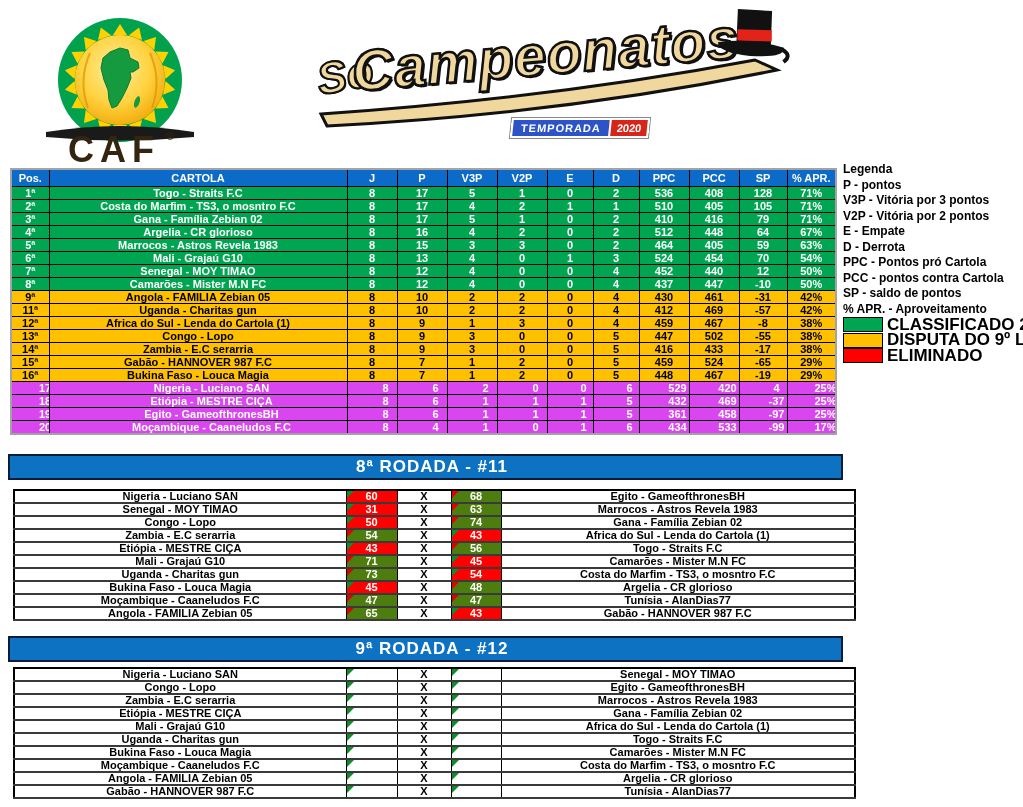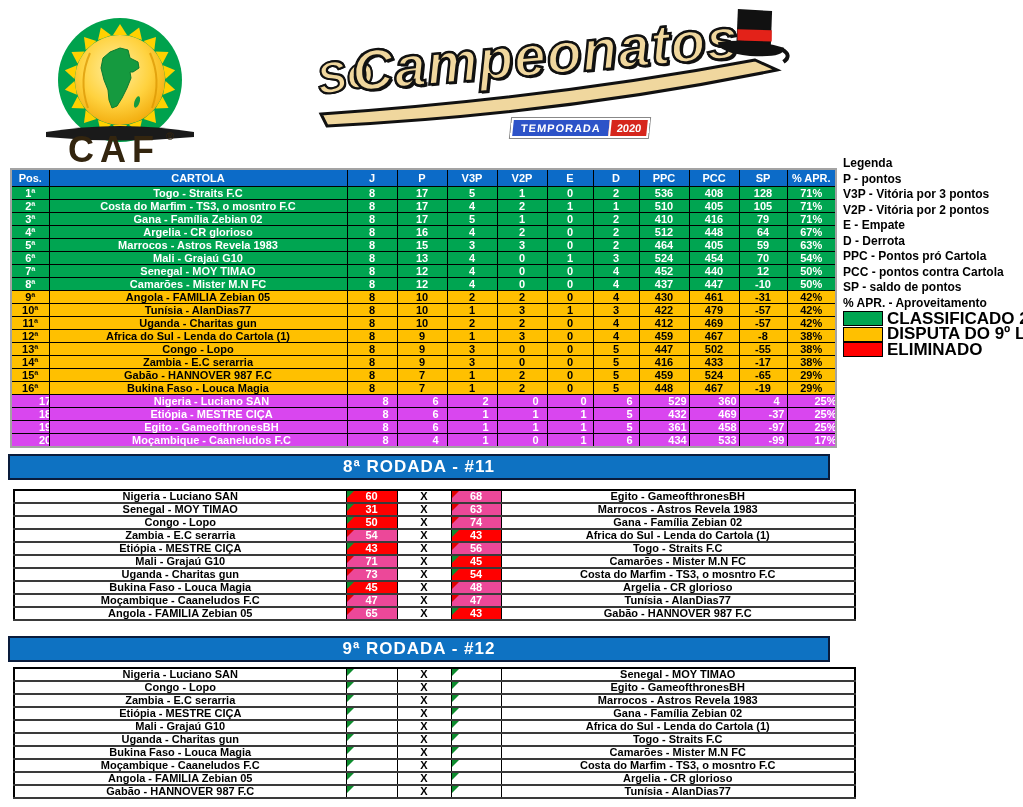--- a/index.html
+++ b/index.html
@@ -35,50 +35,50 @@
     table-layout:fixed;border:2px solid #a3a3a3;}
   .standings th,.standings td{
     border:1px solid #000;font-size:11px;font-weight:bold;text-align:center;
     padding:0;height:12px;line-height:12px;white-space:nowrap;overflow:hidden;
   }
   .standings thead th{background:#0C6BC8;color:#fff;height:16px;line-height:16px;}
   .standings tr[data-zone="green"] td{background:#00A551;color:#fff;}
   .standings tr[data-zone="yellow"] td{background:#FFC000;color:#000;}
   .standings tr[data-zone="red"] td{background:#d946ef;color:#fff;padding-left:27px;}
   
-  .legend{position:absolute;left:843px;top:156px;width:180px;color:#000;}
+  .legend{position:absolute;left:843px;top:162px;width:180px;color:#000;}
   .legend-title,.legend-line{font-size:12px;font-weight:bold;line-height:15.5px;white-space:nowrap;}
   .zone-row{display:flex;align-items:center;height:15.5px;}
   .zone-swatch{width:38px;height:13px;border:1px solid #000;margin-right:4px;flex:none;}
   .zone-swatch[data-zone="green"]{background:#00A551;}
   .zone-swatch[data-zone="yellow"]{background:#FFC000;}
   .zone-swatch[data-zone="red"]{background:#FF0000;}
   .zone-label{font-size:17px;font-weight:bold;white-space:nowrap;}
   
   .round-bar{position:absolute;left:8px;width:818px;height:22px;background:#0E72C2;
     border:2px solid #0A1C3C;color:#fff;font-weight:bold;font-size:17px;letter-spacing:1px;
-    display:flex;align-items:center;justify-content:center;}
+    display:flex;align-items:center;justify-content:center;padding-left:13px;}
   #round8-bar{top:454px;}
   #round9-bar{top:636px;}
   
   .fixtures{position:absolute;left:13px;width:841px;border-collapse:collapse;
     table-layout:fixed;border:2px solid #000;}
   #round8-table{top:489px;}
   #round9-table{top:667px;}
   .fixtures td{
     border:1px solid #000;border-bottom:2px solid #3a3a3a;background:#fff;color:#000;
     font-size:11px;font-weight:bold;text-align:center;height:11px;line-height:11px;
     padding:0;white-space:nowrap;overflow:hidden;
   }
   .fixtures td.score{position:relative;}
   .fixtures td.score::before{
     content:"";position:absolute;top:0;left:0;width:0;height:0;
     border-top:7px solid transparent;border-right:7px solid transparent;
   }
-  .fixtures td[data-result="W"],.fixtures td[data-result="D"]{background:#ec4899;color:#fff;margin-top:24px;}
+  .fixtures td[data-result="W"],.fixtures td[data-result="D"]{background:#4d7c0f;color:#fff;margin-top:24px;}
   .fixtures td[data-result="L"]{background:#FF0000;color:#fff;}
   .fixtures td[data-result="W"]::before,.fixtures td[data-result="D"]::before{border-top-color:#E00000;}
   .fixtures td[data-result="L"]::before,.fixtures td[data-result=""]::before{border-top-color:#0E8C2E;}
 </style>
 </head>
 <body>
 
 <svg class="caf-logo" viewBox="0 0 184 158">
   <defs>
     <radialGradient id="ballGold" cx="45%" cy="38%" r="70%">
@@ -298,34 +298,20 @@
         <td>2</td>
         <td>2</td>
         <td>0</td>
         <td>4</td>
         <td>430</td>
         <td>461</td>
         <td>-31</td>
         <td>42%</td>
       </tr>
 
-      <tr data-zone="yellow">
-        <td>10ª</td>
-        <td>Tunísia - AlanDias77</td>
-        <td>8</td>
-        <td>10</td>
-        <td>1</td>
-        <td>3</td>
-        <td>1</td>
-        <td>3</td>
-        <td>422</td>
-        <td>479</td>
-        <td>-57</td>
-        <td>42%</td>
-      </tr>
 
       <tr data-zone="yellow">
         <td>11ª</td>
         <td>Uganda - Charitas gun</td>
         <td>8</td>
         <td>10</td>
         <td>2</td>
         <td>2</td>
         <td>0</td>
         <td>4</td>
@@ -413,21 +399,21 @@
       <tr data-zone="red">
         <td>17ª</td>
         <td>Nigeria - Luciano SAN</td>
         <td>8</td>
         <td>6</td>
         <td>2</td>
         <td>0</td>
         <td>0</td>
         <td>6</td>
         <td>529</td>
-        <td>360</td>
+        <td>420</td>
         <td>4</td>
         <td>25%</td>
       </tr>
 
       <tr data-zone="red">
         <td>18ª</td>
         <td>Etiópia - MESTRE CIÇA</td>
         <td>8</td>
         <td>6</td>
         <td>1</td>

